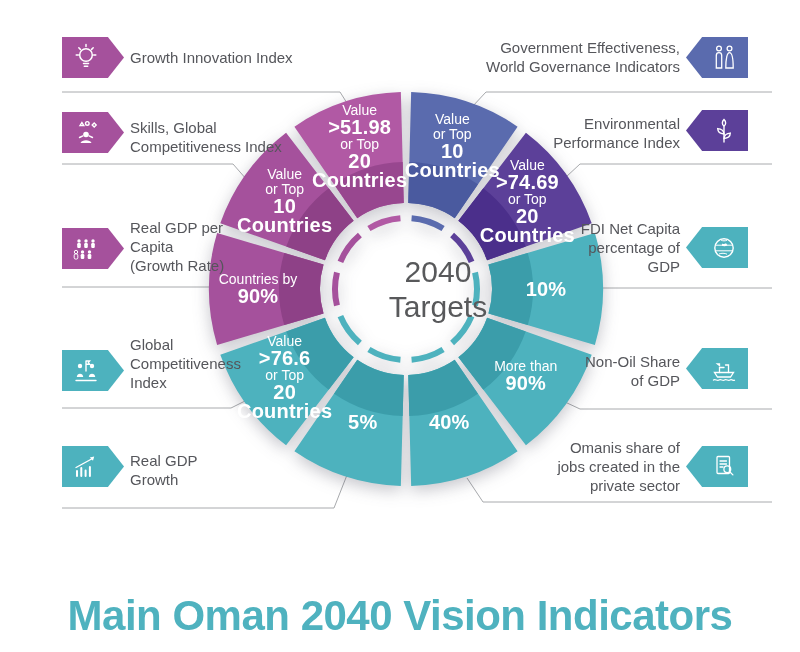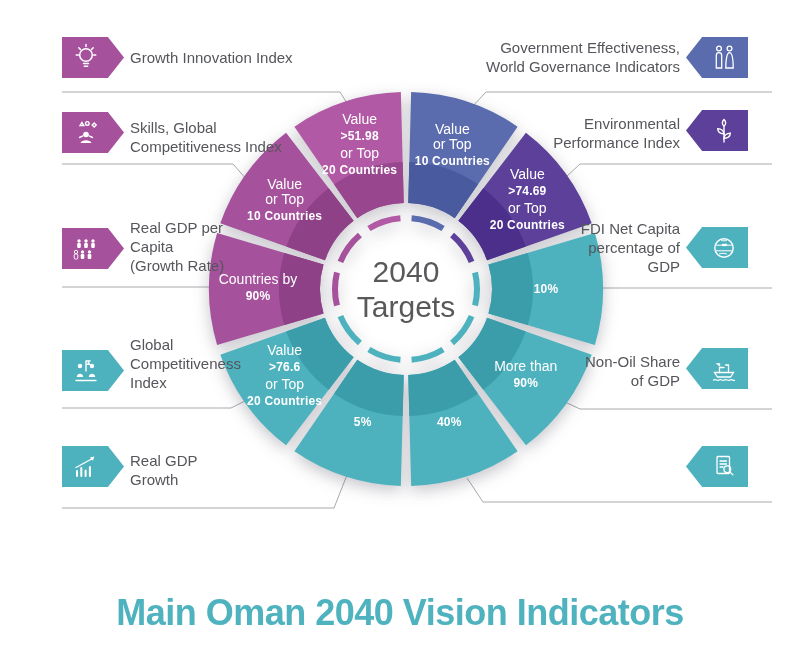--- a/index.html
+++ b/index.html
@@ -7,25 +7,25 @@
          font-family:"Liberation Sans",sans-serif;color:#55565B;}
   svg.layer{position:absolute;left:0;top:0;}
   .row-label{position:absolute;font-size:15px;line-height:19px;white-space:pre-line;color:#55565B;}
   .row-label.right{text-align:right;}
   .arrow-icon{position:absolute;width:62px;height:41px;display:flex;align-items:center;}
   .arrow-icon.left-side{clip-path:polygon(0 0,74% 0,100% 50%,74% 100%,0 100%);justify-content:flex-start;padding-left:8px;box-sizing:border-box;}
   .arrow-icon.right-side{clip-path:polygon(26% 0,100% 0,100% 100%,26% 100%,0 50%);justify-content:flex-end;padding-right:8px;box-sizing:border-box;}
   .arrow-icon svg{width:32px;height:34px;}
   .seg-label{position:absolute;transform:translate(-50%,-50%);text-align:center;color:#fff;pointer-events:none;width:120px;}
   .sl-small{font-size:14px;line-height:15px;font-weight:400;}
-  .sl-big{font-size:12px;line-height:19px;font-weight:700;letter-spacing:.2px;}
+  .sl-big{font-size:20px;line-height:19px;font-weight:700;letter-spacing:.2px;}
   .center-label{position:absolute;left:406px;top:289px;transform:translate(-50%,-50%);
     text-align:center;font-size:30px;line-height:35px;color:#58595B;}
   .main-title{position:absolute;left:0;right:0;top:592px;text-align:center;
-    font-size:36px;font-weight:700;letter-spacing:-.5px;}
+    font-size:42px;font-weight:700;letter-spacing:-.5px;}
   #wheel-svg{filter:drop-shadow(0 5px 8px rgba(45,45,70,.28));}
 </style>
 </head>
 <body>
 
 <div class="stage">
 
   <svg class="layer" width="800" height="652">
     <g fill="none" stroke="#A8AAAD" stroke-width="1">
       <polyline points="62,92 340,92 352,111"></polyline>
@@ -117,21 +117,21 @@
         <div class="sl-big">10 Countries</div>
       </div>
       <div class="seg-label" style="left: 359.647px; top: 146.342px;">
         <div class="sl-small">Value</div>
         <div class="sl-big">&gt;51.98</div>
         <div class="sl-small">or Top</div>
         <div class="sl-big">20 Countries</div>
       </div>
     </div>
 
-  <div class="center-label" style="color: rgb(88, 89, 91);">
+  <div class="center-label" style="color: rgb(88, 89, 91); margin-left: 32px;">
     <div>2040</div>
     <div>Targets</div>
   </div>
 
   <div class="arrow-icon left-side" style="left: 62px; top: 37px; background: rgb(165, 81, 156);">
     <svg viewBox="0 0 32 32" fill="none" stroke="#fff" stroke-width="1.5" stroke-linecap="round">
       <circle cx="16" cy="13" r="6.3"></circle>
         <path d="M13.5 21.5h5M14.3 24.2h3.4"></path>
       <path d="M16 2.6v1.8M6.2 13h2.2M23.6 13h2.2M8.8 5.8l1.6 1.6M23.2 5.8l-1.6 1.6"></path>
     </svg>
@@ -241,15 +241,18 @@
 of GDP</div>
 
   <div class="arrow-icon right-side" style="left: 686px; top: 446px; background: rgb(77, 178, 190);">
     <svg viewBox="0 0 32 32" fill="none" stroke="#fff" stroke-width="1.3" stroke-linecap="round">
       <rect x="9" y="5.5" width="12.5" height="17" rx="1"></rect>
       <path d="M12 10h6.5M12 13h6.5M12 16h3"></path>
       <circle cx="19.3" cy="18.3" r="3.4"></circle>
       <path d="M21.7 20.7l3.2 3.2"></path>
     </svg>
   </div>
+  <div class="row-label right" style="right:120px;top:438px;width:250px;">Omanis share of
+jobs created in the
+private sector</div>
 
   <div class="main-title" style="color: rgb(79, 178, 191);">Main Oman 2040 Vision Indicators</div>
 </div>
 
 </body></html>

